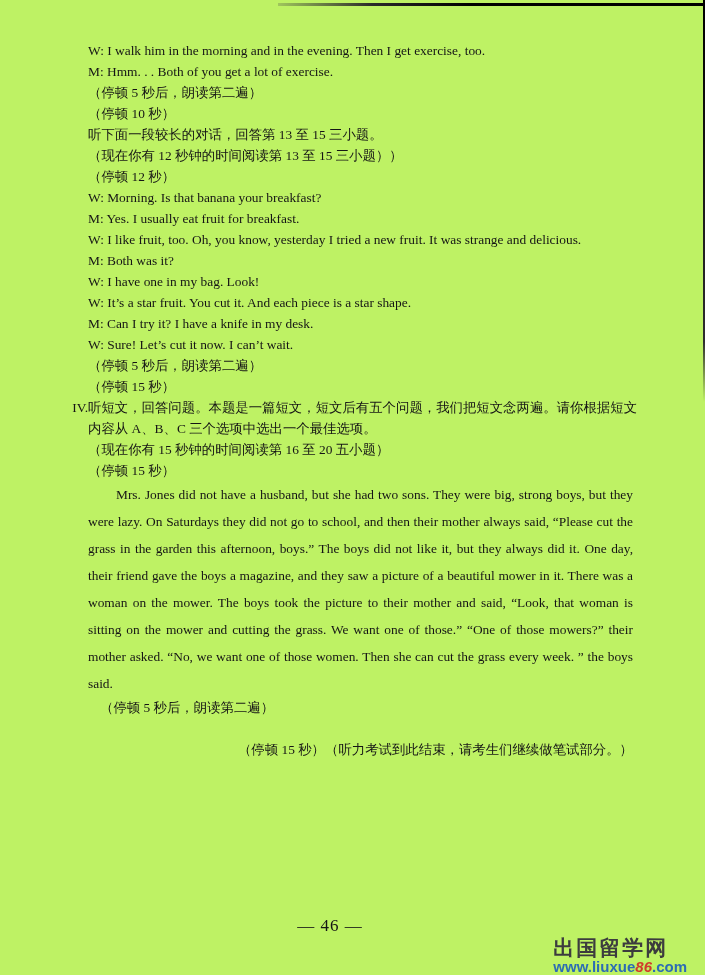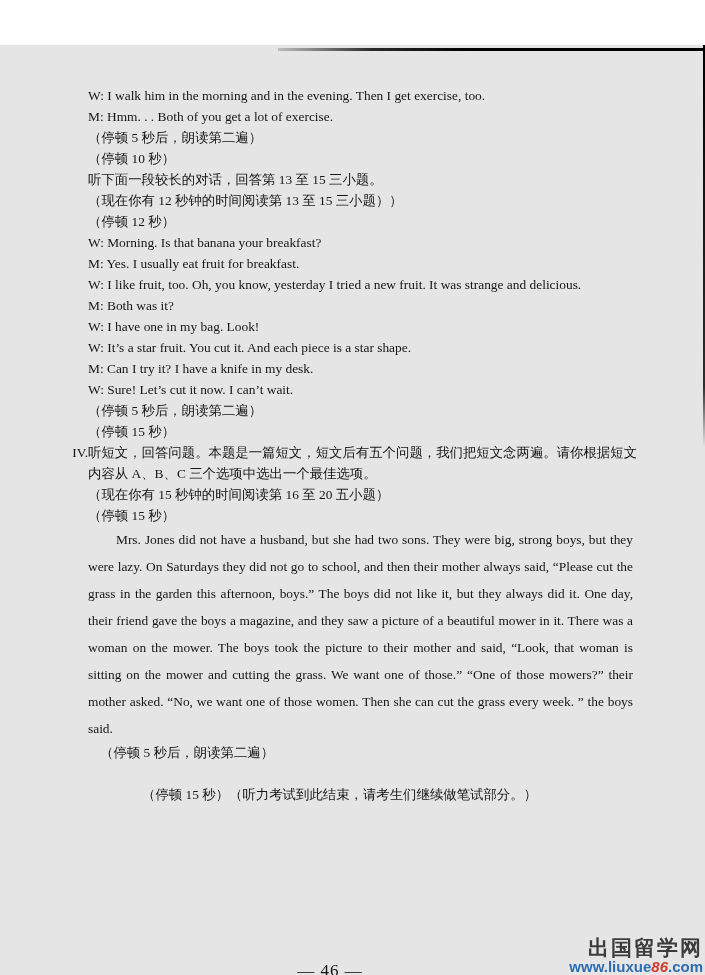--- a/index.html
+++ b/index.html
@@ -2,21 +2,21 @@
 <html style="--wm-name-color: #3c3c3e; --wm-blue: #2c6cb4; --wm-red: #d03a2c;"><head>
 <meta charset="utf-8">
 <style>
   html, body { margin: 0; padding: 0; }
   body {
     width: 705px; height: 975px; position: relative; overflow: hidden;
     background: #ffffff;
     font-family: "Liberation Serif", "DejaVu Serif", serif;
     color: #151515;
   }
-  .sheet { position: absolute; inset: 0; background: #e5e5e5; margin-top: 45px; }
+  .sheet { position: absolute; inset: 0; background: #bef264; }
 
   
   .artifact-top {
     position: absolute; top: 3px; left: 278px; width: 427px; height: 3px;
     background: linear-gradient(to right, rgba(70,70,70,.25), #2a2a2a 22%, #000 45%);
   }
   .artifact-right {
     position: absolute; top: 0; right: 0; width: 2px; height: 402px;
     background: linear-gradient(to bottom, #000 0%, #2e2e2e 85%, rgba(0,0,0,0) 100%);
   }
@@ -29,28 +29,28 @@
   .line { height: 21px; white-space: nowrap; }
   .s4l1 { margin-left: -28px; text-align: right; }
   .s4m { display: inline-block; width: 28px; }
   .s4-cont { }
   .passage {
     margin: 0; text-align: justify; text-indent: 28px;
     line-height: 27px;
   }
   .note-indent { margin-left: 12px; }
   .blank { }
-  .closing { margin-left: 54px; }
+  .closing { margin-left: 54px; text-align: right; }
 
   .pagenum {
     position: absolute; top: 916px; left: 0; width: 660px;
     text-align: center; font-size: 17px; letter-spacing: 1px;
   }
 
-  .watermark { position: absolute; right: 2px; bottom: 1px; text-align: right; line-height: 1; }
+  .watermark { position: absolute; right: 18px; bottom: 1px; text-align: left; line-height: 1; }
   .wm-name {
     font-size: 21px; font-weight: bold; letter-spacing: 2px;
     color: var(--wm-name-color, #3c3c3e);
     font-family: "Liberation Sans", "DejaVu Sans", sans-serif;
   }
   .wm-url {
     font-size: 15px; font-weight: bold; margin-top: 1px;
     color: var(--wm-blue, #2c6cb4);
     font-family: "Liberation Sans", "DejaVu Sans", sans-serif;
   }

